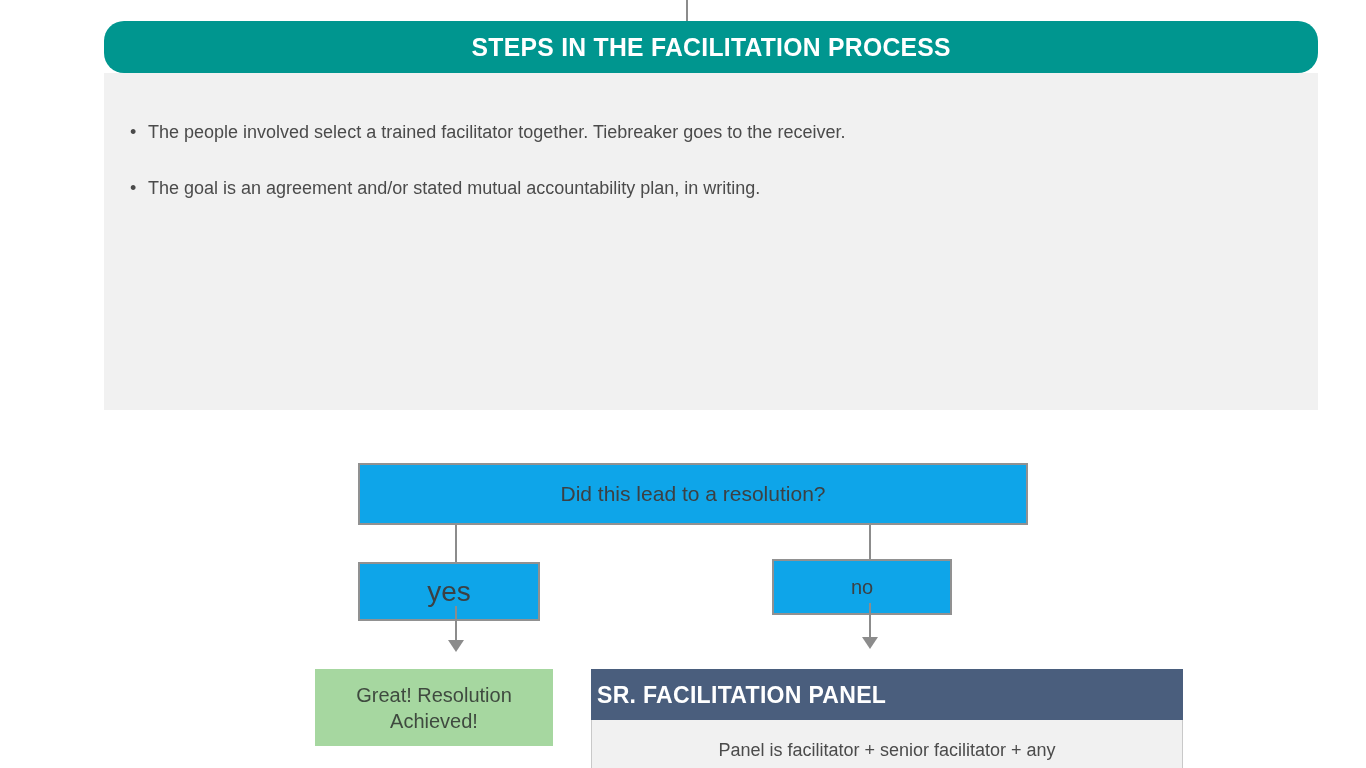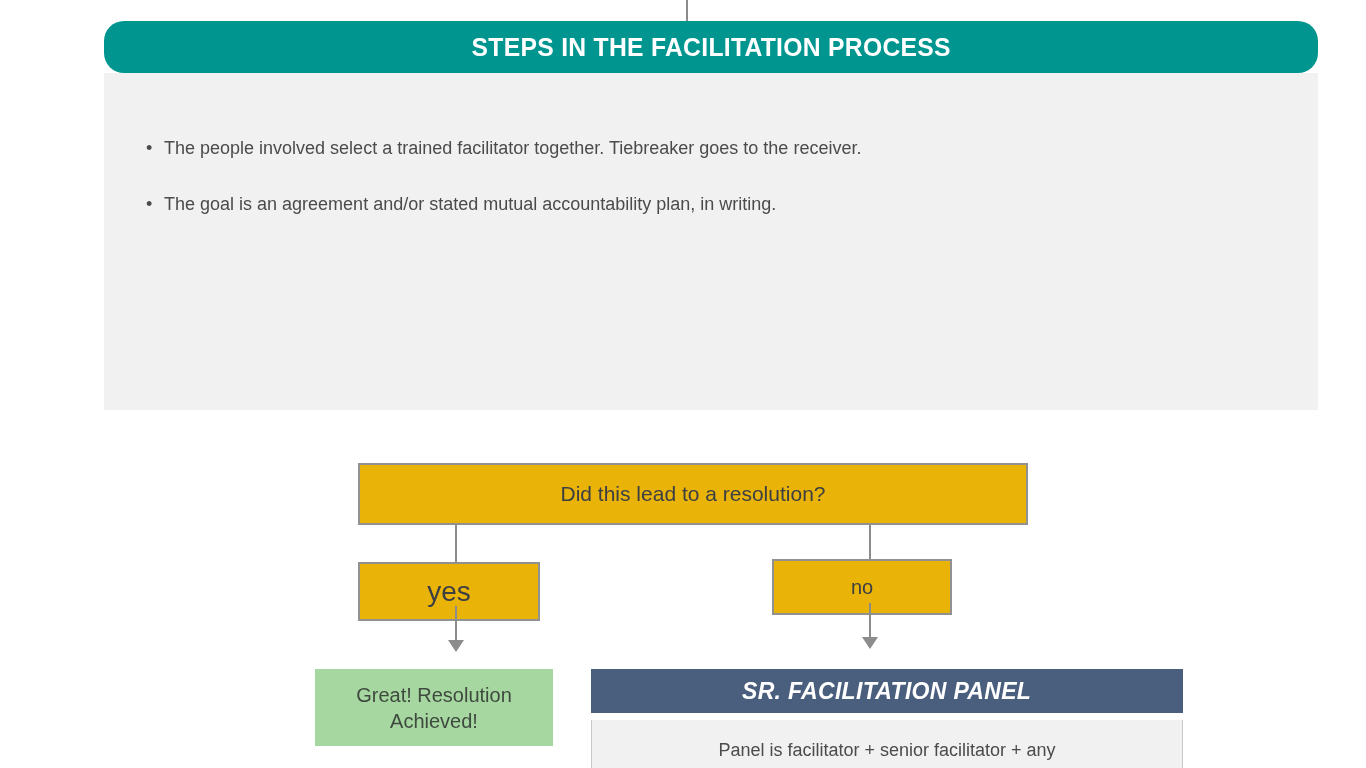--- a/index.html
+++ b/index.html
@@ -33,42 +33,42 @@
     color: #ffffff; font-weight: bold; font-size: 26px;
     letter-spacing: 0.3px;
     transform: scaleX(0.95);
     white-space: nowrap;
   }
   .process-body {
     position: absolute; left: 0; top: 52px; right: 0; bottom: 0;
     background: #f1f1f1;
   }
   ul.bullets {
-    margin: 16px; padding: 47px 30px 0 26px;
+    margin: 0; padding: 47px 30px 0 26px;
     list-style: none;
   }
   ul.bullets li {
     position: relative;
     padding-left: 18px;
     margin-bottom: 32px;
     font-size: 18px;
     line-height: 24px;
     color: #4b4b4b;
     white-space: pre-line;
   }
   ul.bullets li::before {
     content: "•";
     position: absolute; left: 0; top: 0;
     color: #4b4b4b;
     font-size: 18px;
   }
 
   
   .fc-box {
-    background: #eab308;
+    background: #0ea5e9;
     border: 2px solid #919191;
     box-sizing: border-box;
     display: flex; align-items: center; justify-content: center;
     color: #3c4043;
   }
   .question-box { left: 358px; top: 463px; width: 670px; height: 62px; font-size: 21px; }
   .yes-box { left: 358px; top: 562px; width: 182px; height: 59px; font-size: 28px; }
   .no-box  { left: 772px; top: 559px; width: 180px; height: 56px; font-size: 20px; }
 
   .vline { width: 2px; background: #8c8c8c; }
@@ -93,23 +93,23 @@
     text-align: center;
     color: #3f4a3f;
     font-size: 20px;
     line-height: 26px;
     white-space: pre-line;
   }
 
   
   .panel-box { left: 591px; top: 669px; width: 592px; height: 120px; }
   .panel-header {
-    position: absolute; left: 0; top: 0; right: 0; height: 44px;
+    position: absolute; left: 0; top: 0; right: 0; height: 51px;
     background: #4a5e7d;
-    display: flex; align-items: center; justify-content: center; font-style: italic;
+    display: flex; align-items: center; justify-content: flex-start;
   }
   .panel-header .title {
     color: #ffffff; font-weight: bold; font-size: 24px;
     letter-spacing: 0.3px;
     transform: scaleX(0.96);
     white-space: nowrap;
   }
   .panel-body {
     position: absolute; left: 0; top: 51px; right: 0; bottom: 0;
     background: #f1f1f1;

